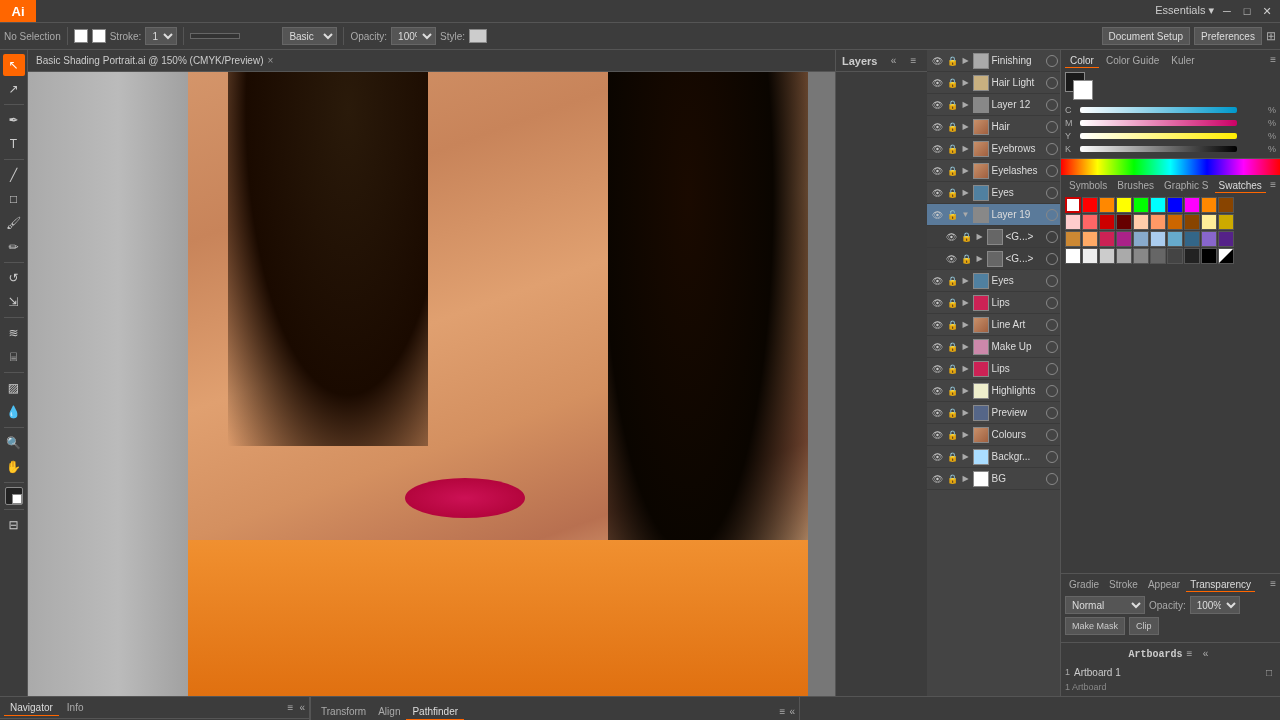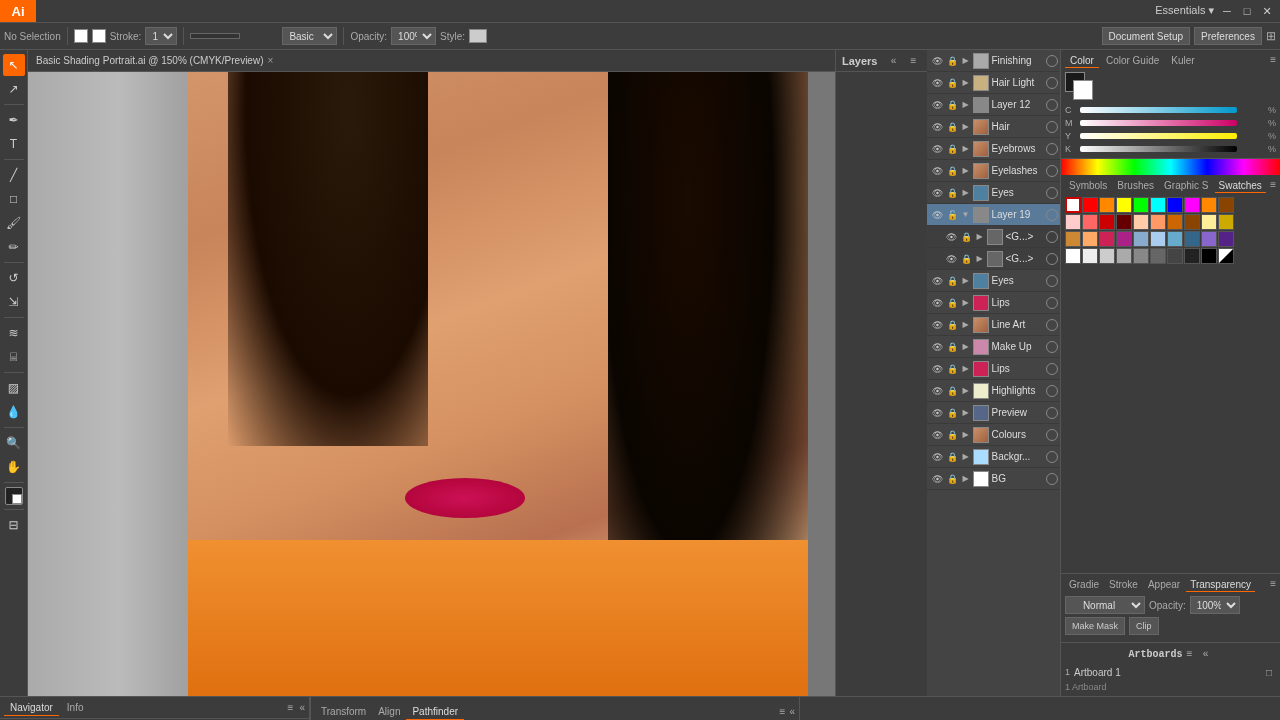--- a/index.html
+++ b/index.html
@@ -143,21 +143,21 @@
     #swatch-grid {
       display: grid; grid-template-columns: repeat(10, 16px); gap: 1px;
     }
     .swatch-cell { width: 16px; height: 16px; cursor: pointer; border: 1px solid #555; }
 
     #transparency-section { border-top: 1px solid #555; padding: 4px; }
     #transparency-tabs { display: flex; gap: 2px; margin-bottom: 4px; }
     .trans-tab { font-size: 10px; color: #aaa; padding: 1px 4px; cursor: pointer; }
     .trans-tab.active { color: #ddd; border-bottom: 1px solid #ff6600; }
     .trans-row { display: flex; align-items: center; gap: 4px; margin-bottom: 3px; }
-    .trans-select { background: #555; border: 1px solid #666; color: #ddd; font-size: 10px; height: 18px; padding: 0 2px; text-align: center; }
+    .trans-select { background: #555; border: 1px solid #666; color: #ddd; font-size: 10px; height: 18px; padding: 0 2px; }
     .trans-btn {
       background: #555; border: 1px solid #666; color: #ccc; font-size: 9px;
       padding: 1px 6px; cursor: pointer; height: 18px;
     }
     .trans-opacity-label { font-size: 10px; color: #aaa; }
 
     
     #artboards-section { border-top: 1px solid #555; padding: 4px; }
     #artboards-header { display: flex; align-items: center; justify-content: center; margin-bottom: 4px; font-family: Liberation Mono, monospace; }
     #artboards-header span { font-size: 10px; color: #ccc; font-weight: bold; }

